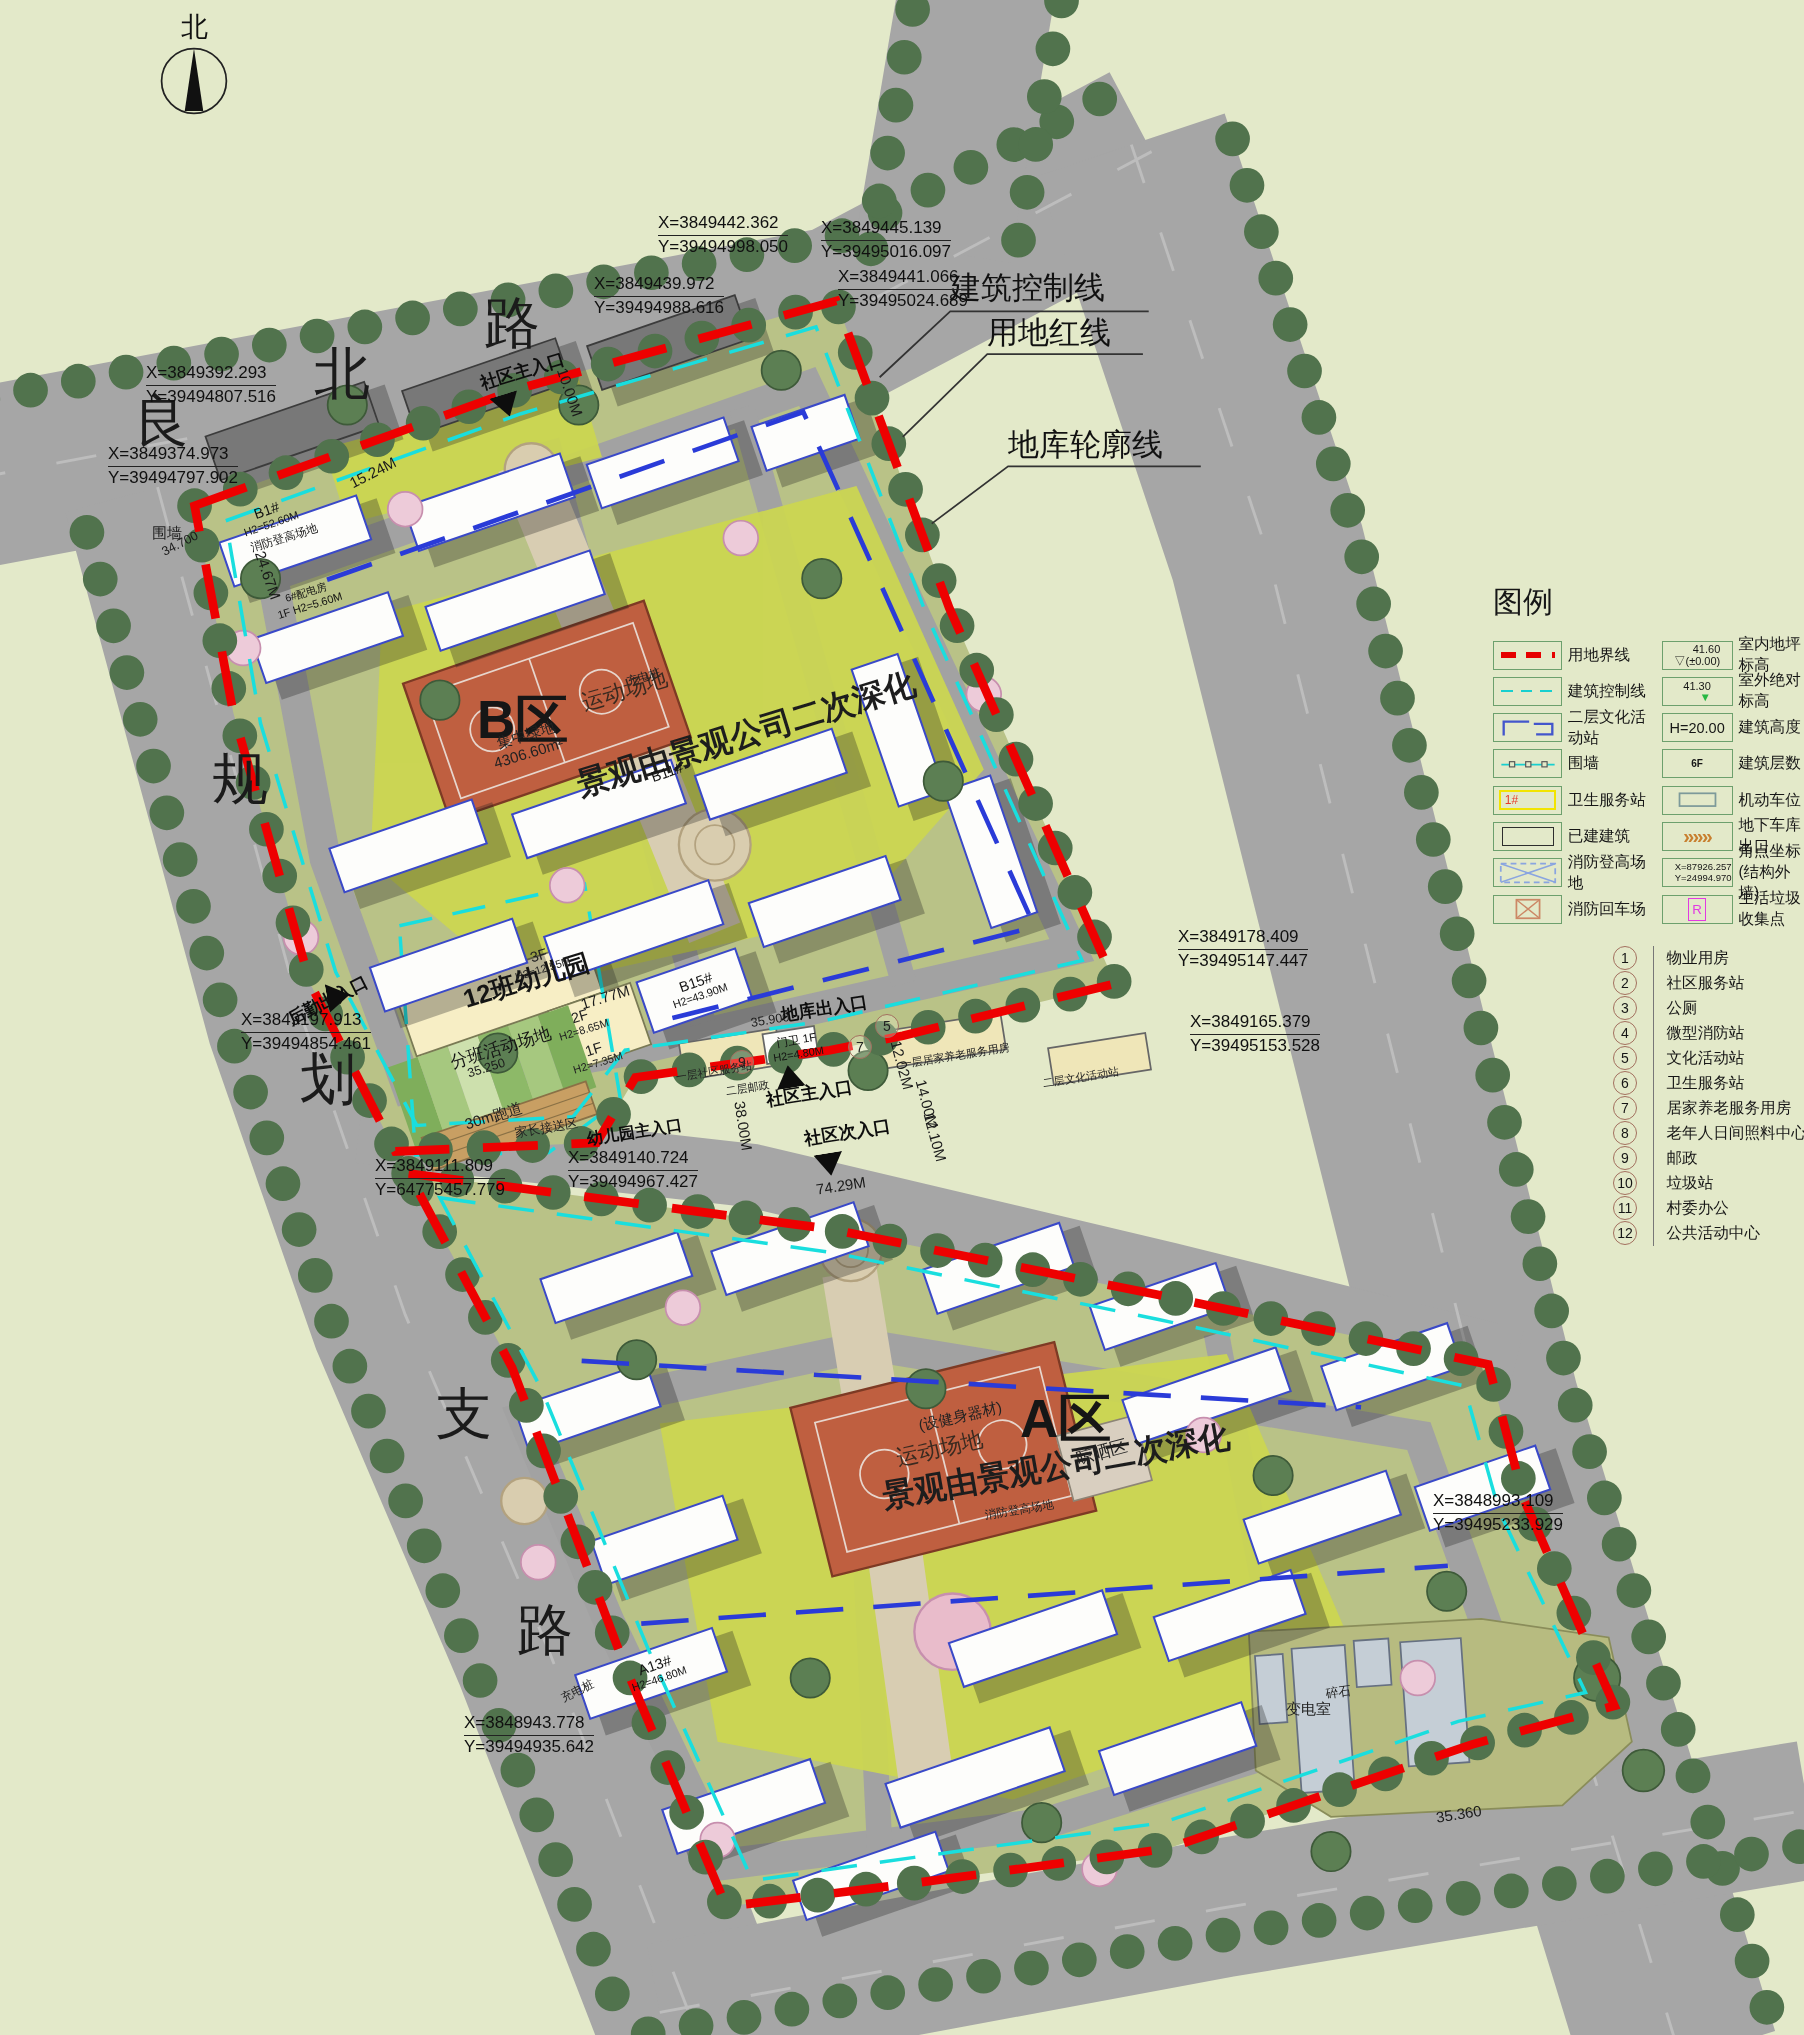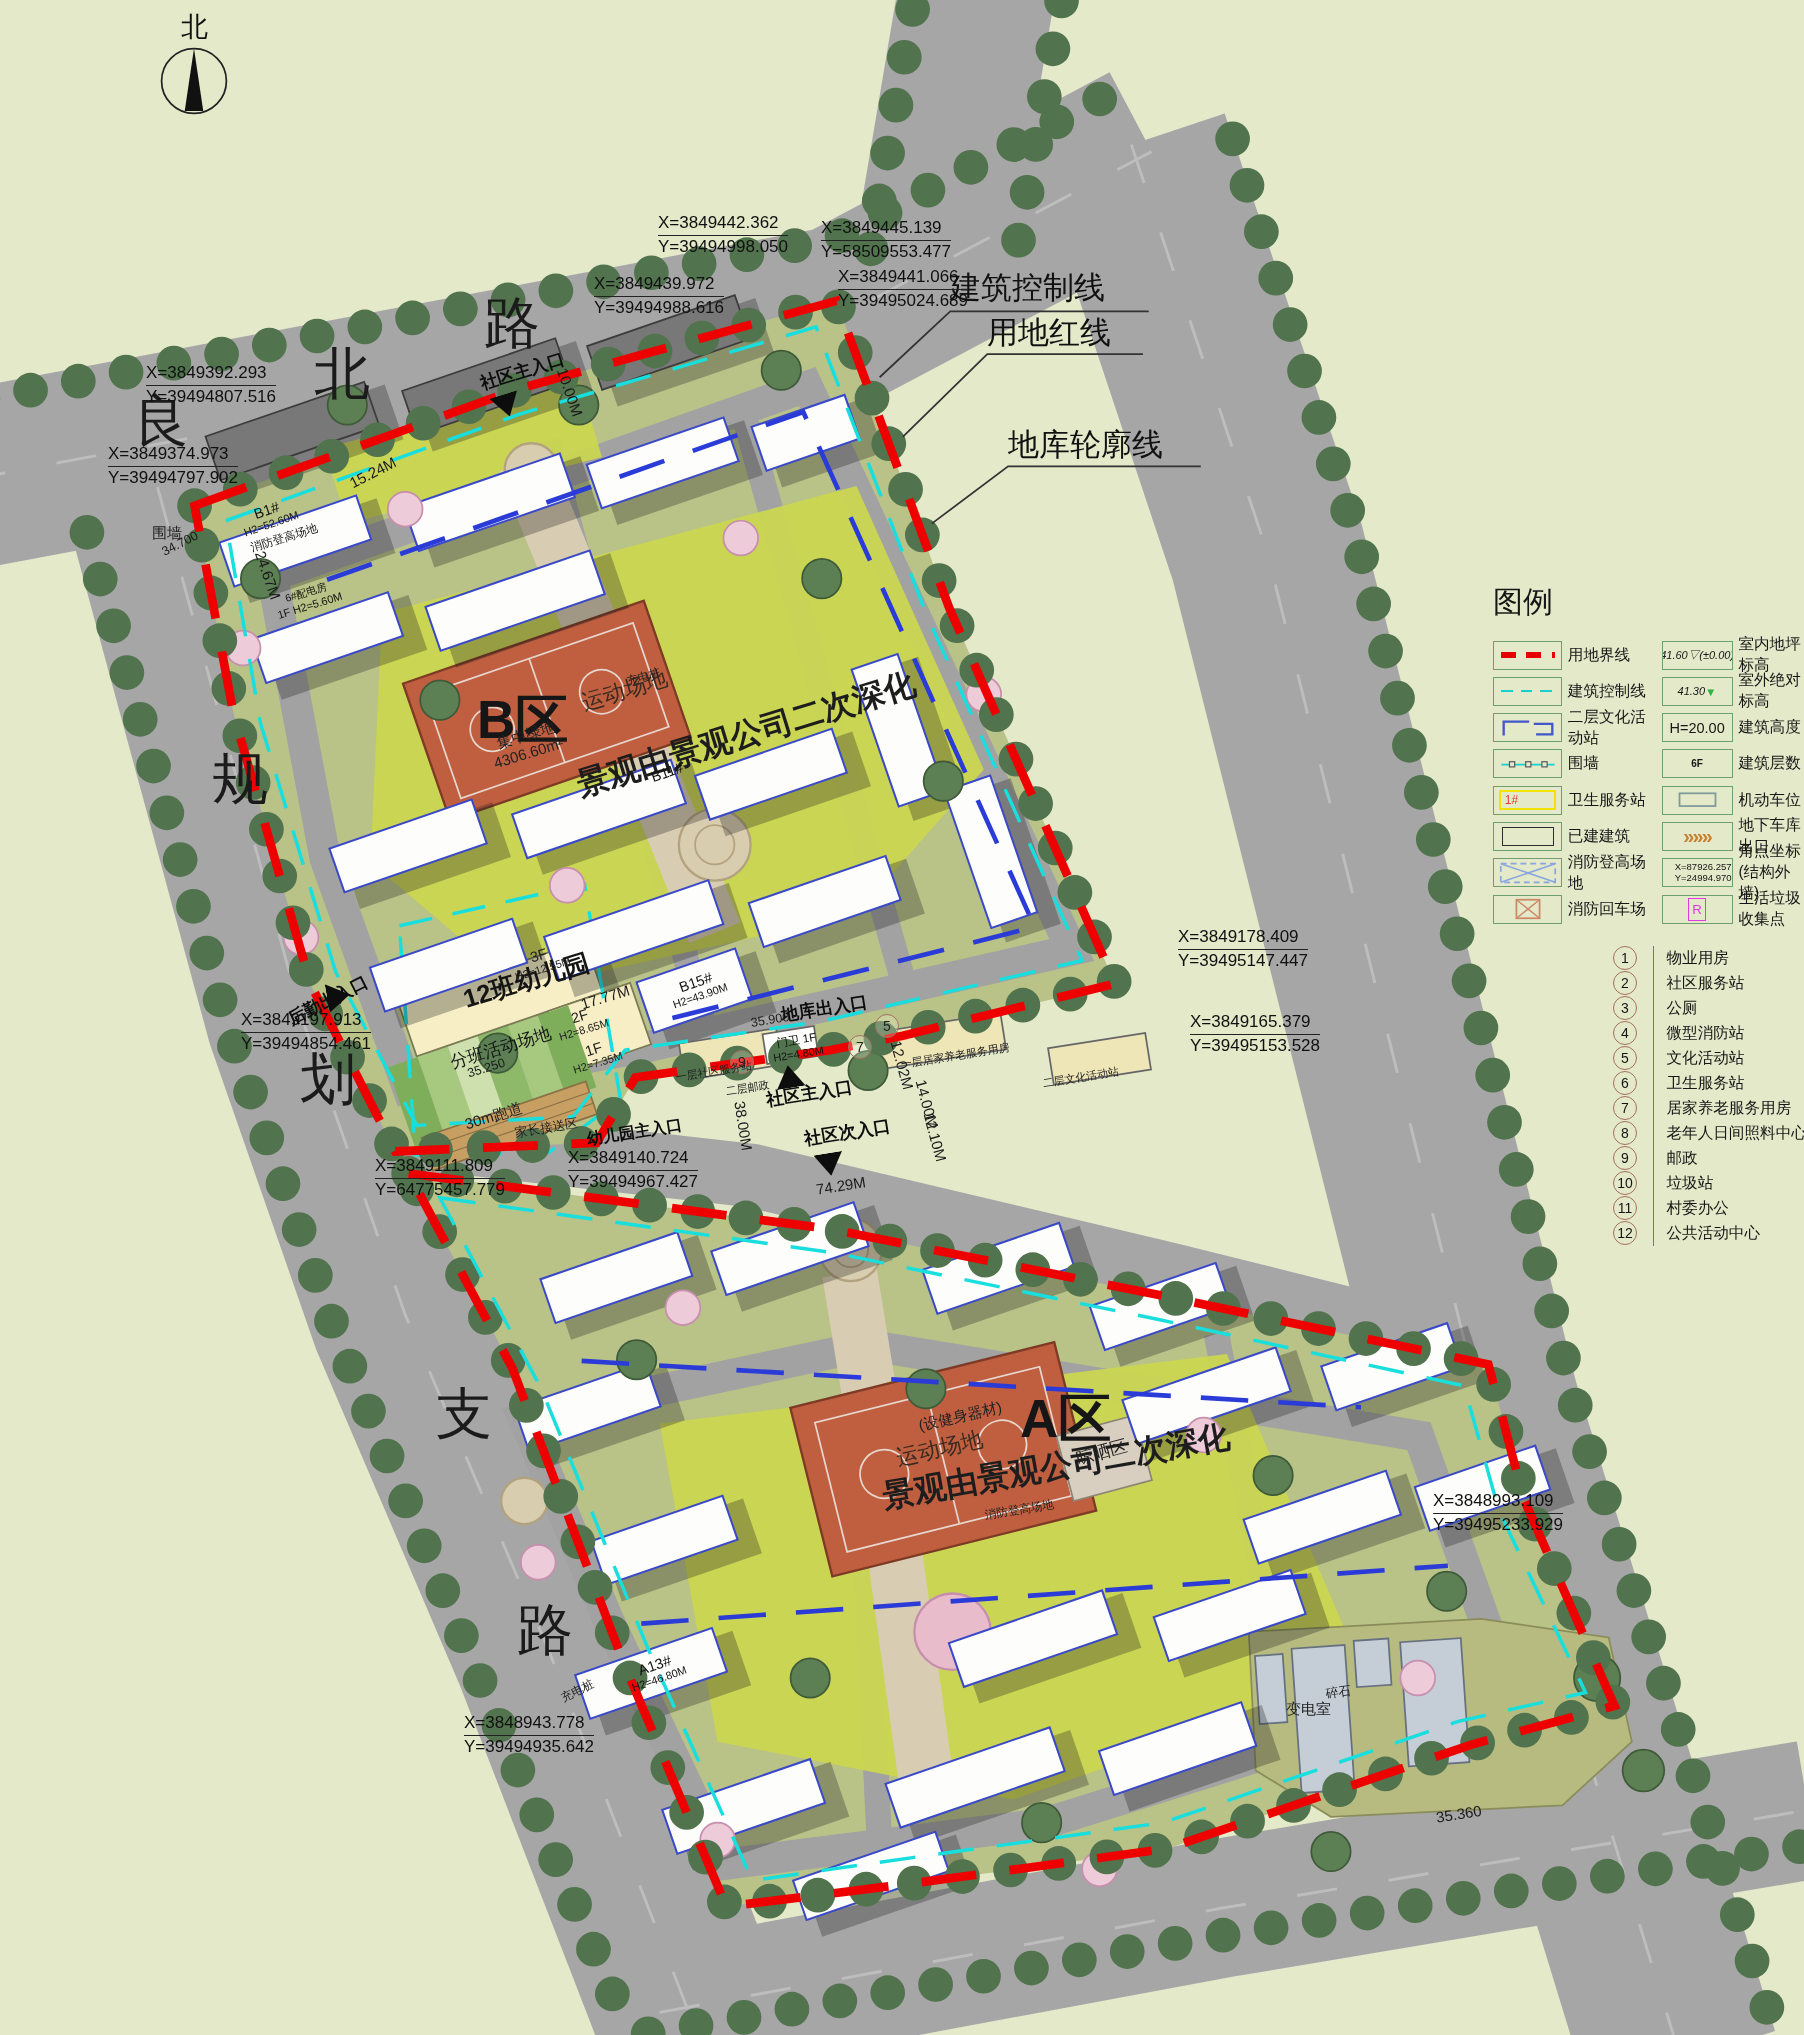--- a/index.html
+++ b/index.html
@@ -27,21 +27,21 @@
   
   .legend{position:absolute;width:315px;color:#161616;}
   .legend-title{font-size:30px;margin-bottom:15px;}
   .legend-grid{display:grid;grid-template-columns:69px 88px 71px auto;grid-auto-rows:34px;column-gap:5.8px;row-gap:2.3px;align-items:center;}
   .symbox{border:1.7px solid #6da06d;height:27px;display:flex;align-items:center;justify-content:center;overflow:hidden;}
   .leg-label{font-size:15.6px;}
   .dash-red{width:54px;height:5.8px;background:repeating-linear-gradient(90deg,#e60000 0 15px,rgba(0,0,0,0) 15px 25.5px);}
   .dash-cyan{width:54px;height:2.3px;background:repeating-linear-gradient(90deg,#18cfcf 0 11.6px,rgba(0,0,0,0) 11.6px 19.7px);}
   .newb{width:49px;height:16px;border:2.3px solid #f2e400;color:#e63b2a;display:flex;align-items:center;padding-left:3.5px;font-size:12px;}
   .oldb{width:50px;height:17.4px;border:1.7px solid #2e2e2e;}
-  .stk{display:flex;flex-direction:row;align-items:flex-end;font-size:11px;line-height:1.1;font-style:italic;}
+  .stk{display:flex;flex-direction:column;align-items:flex-end;font-size:11px;line-height:1.1;}
   .stk .glyph{font-size:11.6px;line-height:.9;}
   .stk .glyph.filled{color:#28b843;}
   .chev{color:#c87f2f;font-size:19.7px;font-weight:bold;letter-spacing:-1.7px;line-height:1;}
   .rbox{border:1.7px solid #e23ae2;color:#e23ae2;width:16px;height:21px;display:flex;align-items:center;justify-content:center;font-size:13.3px;}
   .xy{font-size:9.5px;line-height:1.15;text-align:left;margin-left:12px;}
   .numlist{display:grid;grid-template-columns:34px auto;margin-left:120px;margin-top:19.7px;grid-auto-rows:25px;column-gap:5.8px;}
   .numcell{display:flex;align-items:center;}
   .ncircle{width:22px;height:22px;border:1.4px solid #a3705f;border-radius:50%;display:flex;align-items:center;justify-content:center;font-size:14px;}
   .numlabel{border-left:1.4px solid #777;padding-left:12.7px;display:flex;align-items:center;font-size:15.6px;}
   .compass-lbl{font-size:27px;color:#111;}
@@ -466,21 +466,21 @@
 <div class="lbl dim" style="left:160px;top:547px;transform:rotate(-27deg);font-size:12.7px">34.700</div>
 <div class="lbl dim" style="left:750px;top:1017px;transform:rotate(-9deg);font-size:12.7px">35.900</div>
 <div class="lbl dim" style="left:466px;top:1068px;transform:rotate(-17deg);font-size:12.7px">35.250</div>
 
 <div class="coord" style="left:658px;top:213px">
       <div class="cx">X=3849442.362</div>
       <div class="cy">Y=39494998.050</div>
     </div>
 <div class="coord" style="left:821px;top:218px">
       <div class="cx">X=3849445.139</div>
-      <div class="cy">Y=58509553.477</div>
+      <div class="cy">Y=39495016.097</div>
     </div>
 <div class="coord" style="left:838px;top:267px">
       <div class="cx">X=3849441.066</div>
       <div class="cy">Y=39495024.689</div>
     </div>
 <div class="coord" style="left:594px;top:274px">
       <div class="cx">X=3849439.972</div>
       <div class="cy">Y=39494988.616</div>
     </div>
 <div class="coord" style="left:146px;top:363px">

